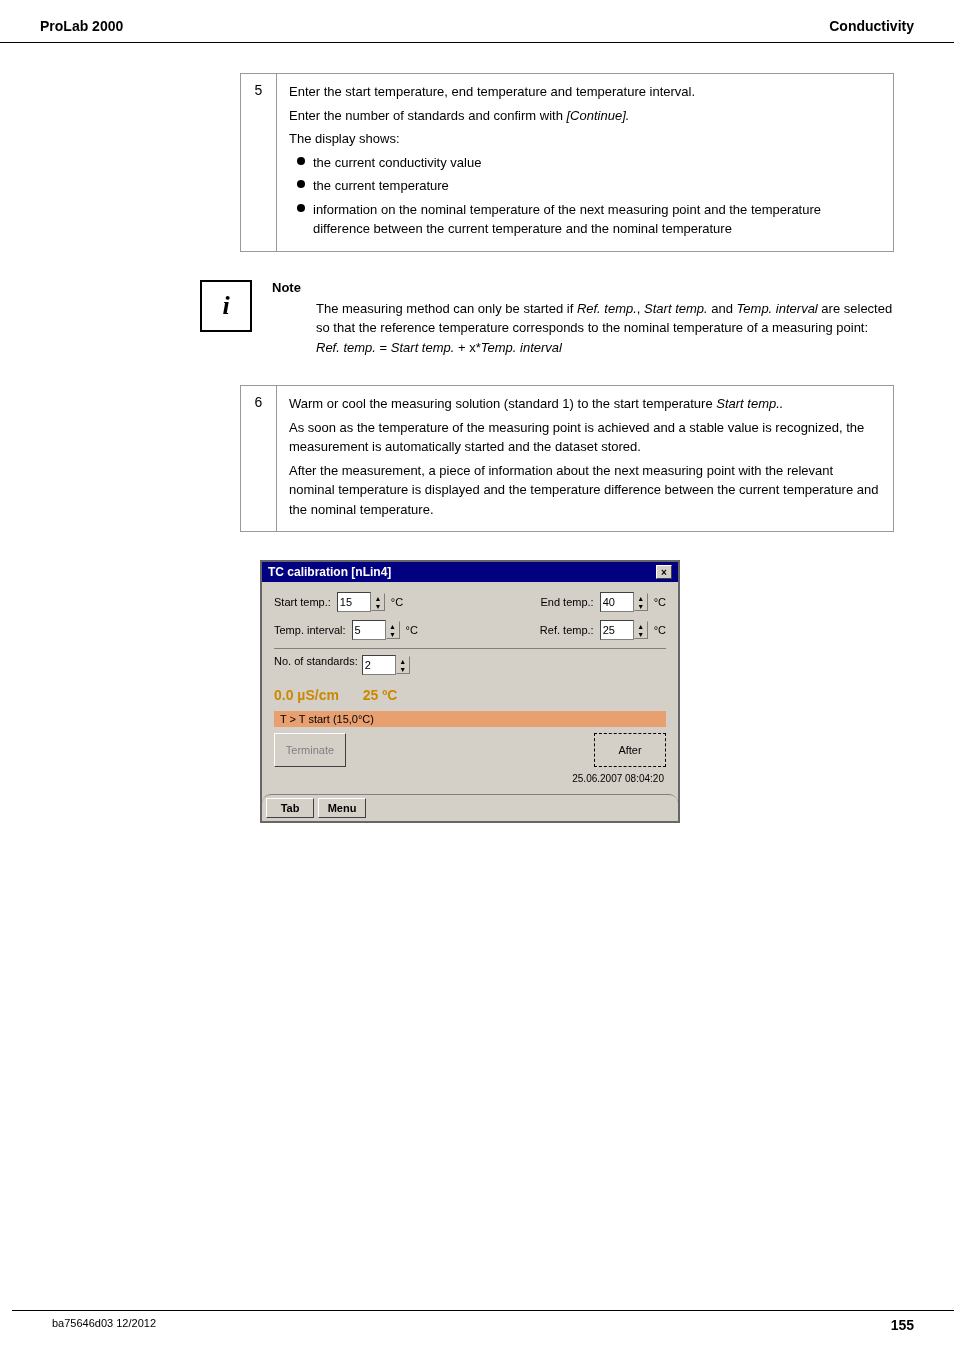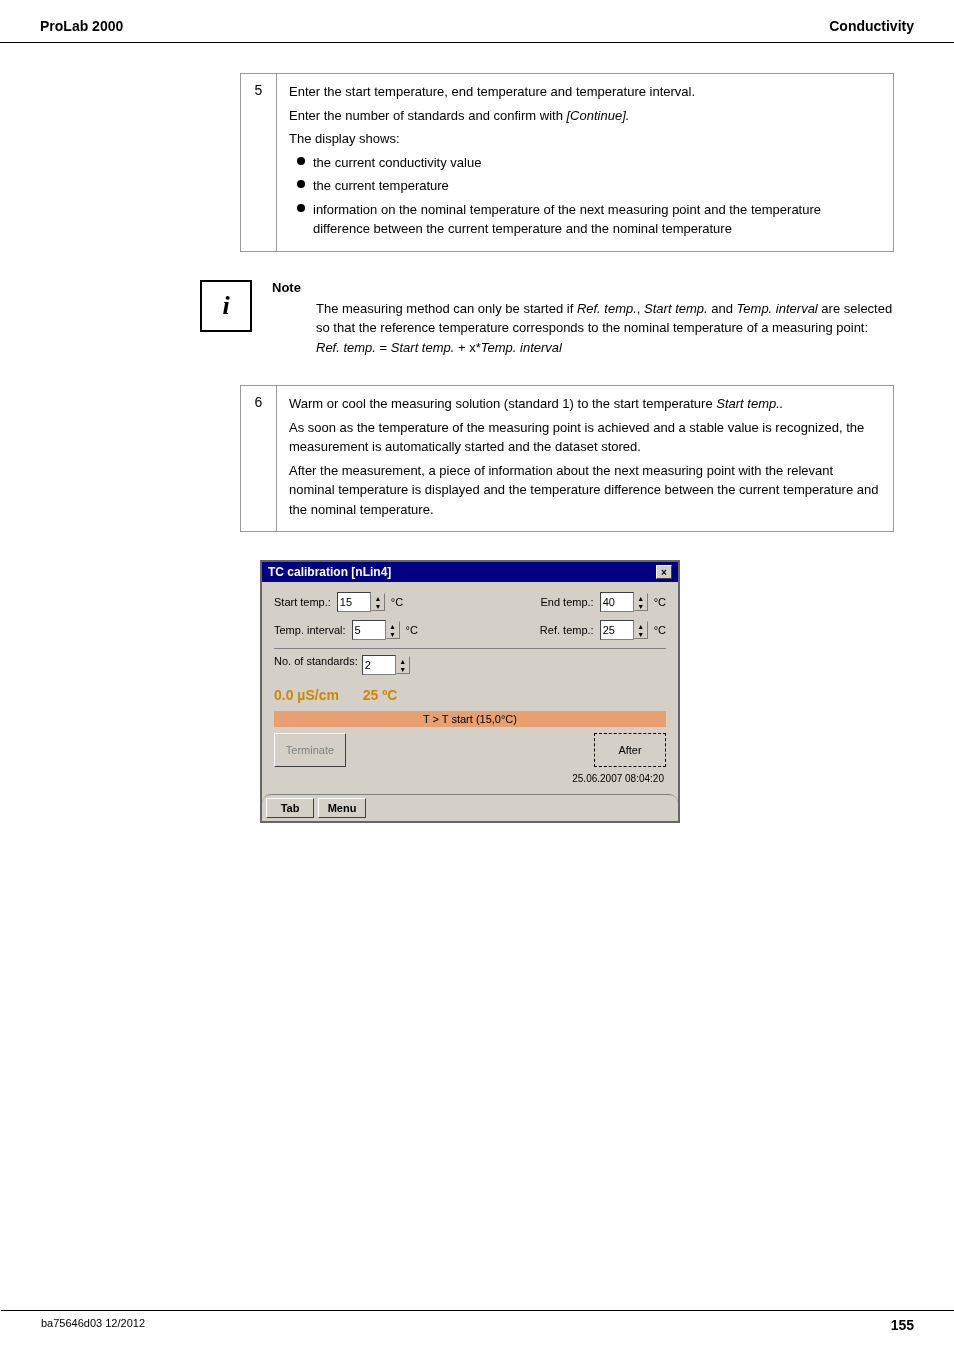--- a/index.html
+++ b/index.html
@@ -303,42 +303,41 @@
       height: 20px;
       cursor: pointer;
       margin-left: 4px;
       font-family: 'MS Sans Serif', Arial, sans-serif;
     }
 
     
     .page-footer {
       position: absolute;
       bottom: 18px;
-      left: 1px;
+      left: 12px;
       right: 0;
       border-top: 1px solid #000;
       display: flex;
       justify-content: space-between;
       padding: 6px 40px 0 40px;
       font-size: 11px;
     }
 
     .page-number {
       font-weight: bold;
       font-size: 14px;
     }
 
     
     .status-indicator {
       background: #e8a070;
       padding: 2px 6px;
       font-size: 11px;
       margin-bottom: 6px;
       color: #000;
-      text-align: center;
     }
 
     .input-with-spin {
       display: flex;
       align-items: center;
     }
   </style>
 </head>
 <body>
 

